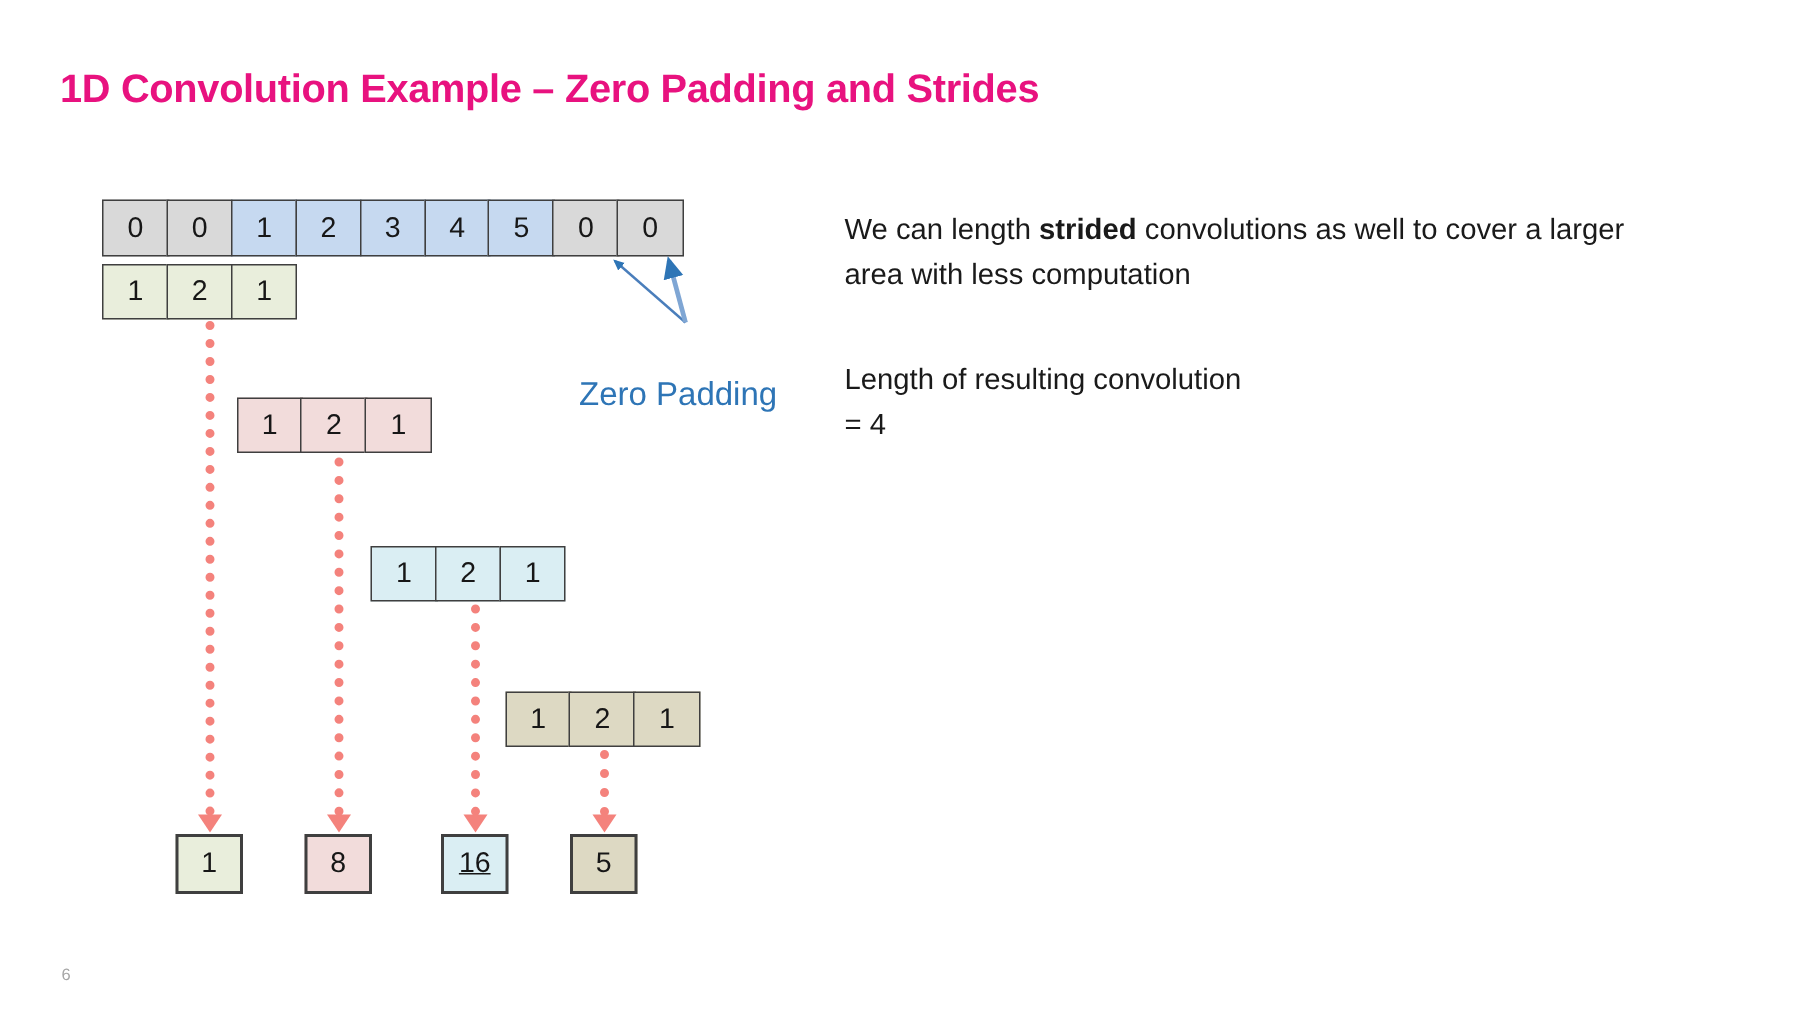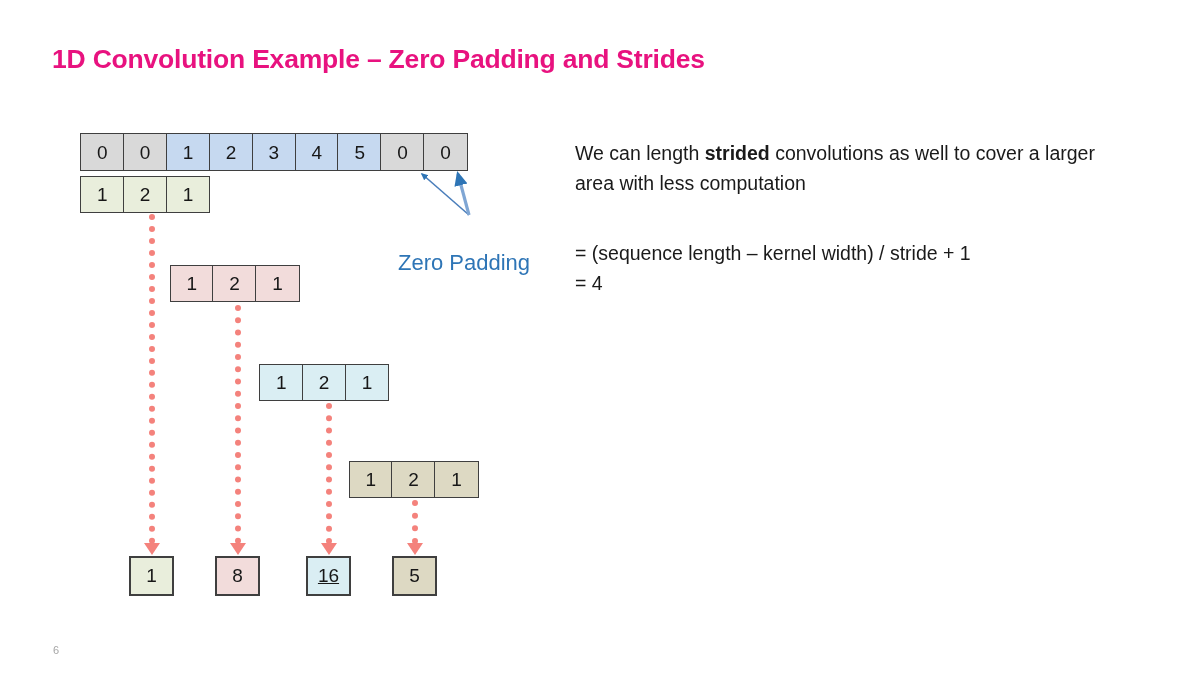--- a/index.html
+++ b/index.html
@@ -9,21 +9,21 @@
   body {
     width: 1200px;
     height: 675px;
     background: #ffffff;
     font-family: "Liberation Sans", sans-serif;
     overflow: hidden;
     position: relative;
   }
   .slide {
     position: absolute;
-    top: 0; left: 12px;
+    top: 0; left: 0;
     width: 968px;
     height: 675px;
     background: #ffffff;
   }
 
   
   .title {
     position: absolute;
     left: 40px;
     top: 44px;
@@ -250,21 +250,21 @@
     <line x1="62" y1="50" x2="51" y2="9" stroke="#7fa6d4" stroke-width="3.2" marker-end="url(#zp-head)"></line>
   </svg>
 
   <div class="zp-label">Zero Padding</div>
 
   <div class="text-col">
 
     <p class="para"><span>We can length </span><b>strided</b><span> convolutions as well to cover a larger area with less computation</span></p>
 
     <p class="para gap-1">
-      <span class="ln">= (sequence length – kernel width) / stride + 1</span>
+      <span class="ln">Length of resulting convolution</span>
       <span class="ln">= 4</span>
     </p>
 
 
   </div>
 
   <div class="page-number">6</div>
 
 </div>
 

